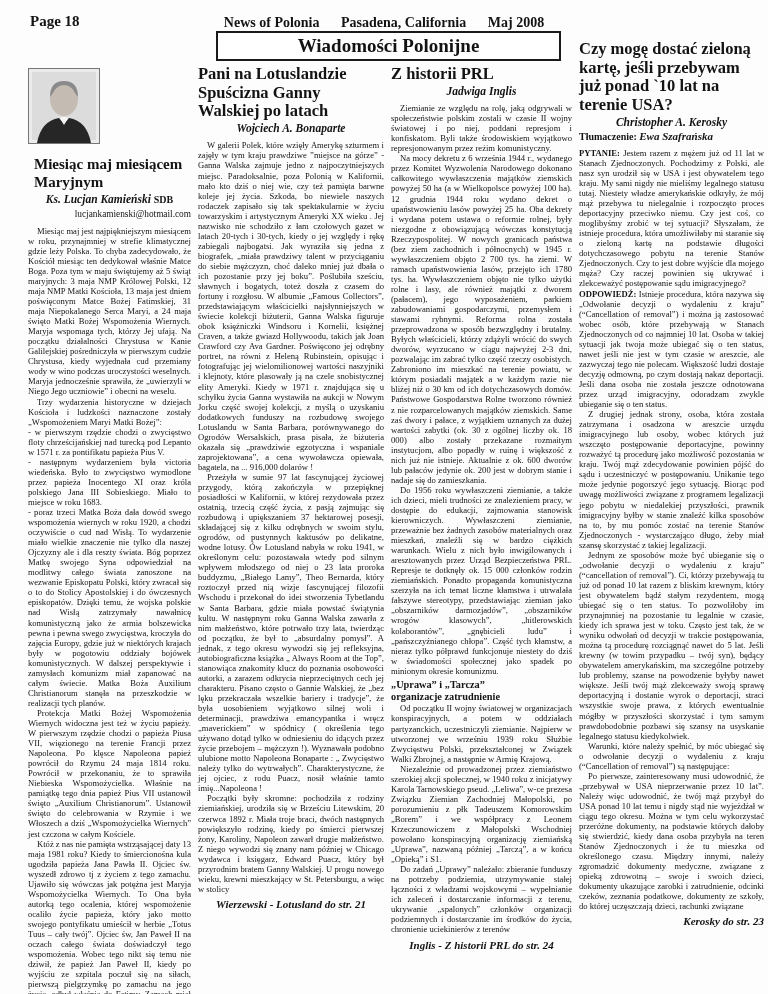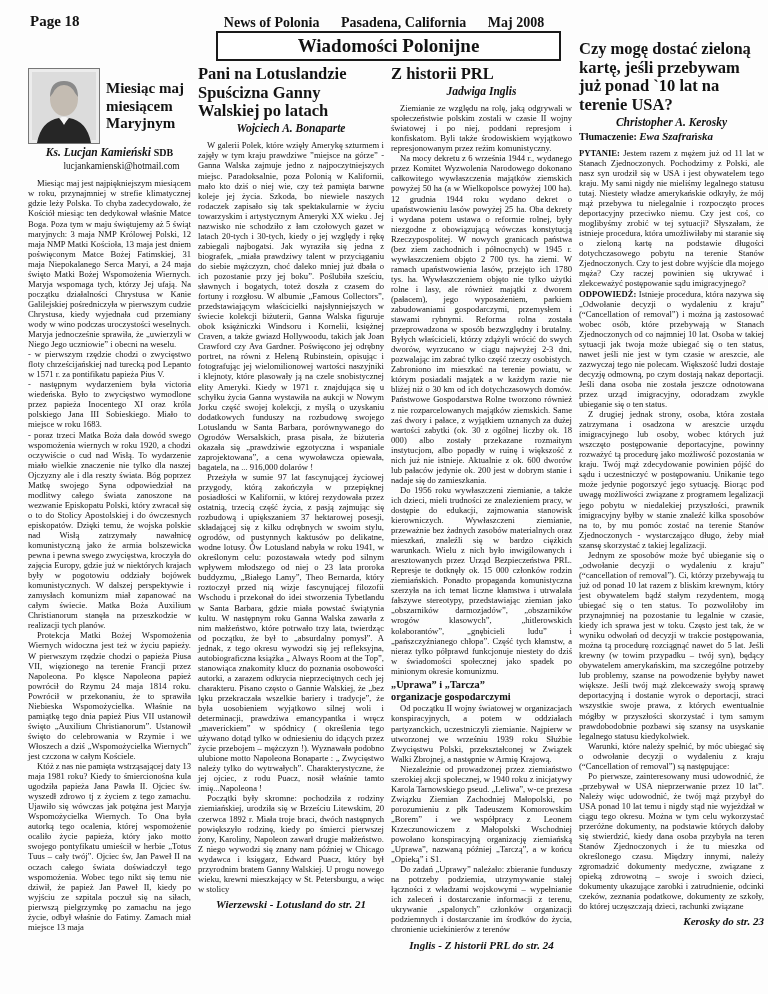--- a/index.html
+++ b/index.html
@@ -25,22 +25,22 @@
   .col3{width:181px;margin-top:25px;}
   .col4{width:185px;margin-top:0;}
   p{margin:0;text-indent:9px;}
   p.flush{text-indent:0;}
   .headline{font-weight:bold;font-size:16.5px;line-height:1.13;text-align:left;margin:0 0 1px 0;}
   .byline{font-weight:bold;font-style:italic;font-size:11.5px;text-align:center;margin:1px 0 5px 0;}
   .byline .suffix{font-style:normal;font-size:10px;font-weight:bold;}
   .translator{font-size:10px;text-align:left;margin:-4px 0 5px 0;}
   .translator .tl{font-weight:bold;}
   .translator i{font-weight:bold;font-size:11px;}
-  .email{font-size:9.3px;text-align:center;margin:-3px 0 6px 0;padding-left:24px;}
-  .k-head{display:flex;margin-bottom:2px;}
+  .email{font-size:9.3px;text-align:right;margin:-3px 0 6px 0;padding-left:24px;}
+  .k-head{display:flex;margin-bottom:2px;flex-direction:column;}
   .k-photo{width:70px;height:74px;border:1px solid #777;background:#e9e9e9;flex:0 0 auto;}
   .k-title{font-weight:bold;font-size:15px;line-height:1.18;padding:12px 0 0 6px;text-align:left;}
   .subhead{font-weight:bold;font-size:10.3px;line-height:1.15;text-align:left;margin:3px 0 1px 0;text-indent:0;}
   .cont{font-weight:bold;font-style:italic;font-size:11px;text-align:center;text-indent:0;margin-top:4px;}
   .cont.right{text-align:right;}
 </style>
 </head>
 <body>
 
 <div class="pagenum">Page 18</div>
@@ -68,20 +68,21 @@
         <path d="M31 49 L35 56 L39 49 L37 48 L33 48 Z" fill="#f5f5f5"></path>
       </svg>
       <div class="k-title">Miesiąc maj miesiącem Maryjnym</div>
     </div>
     <div class="byline">
       <span>Ks. Lucjan Kamieński</span>
       <span class="suffix">SDB</span>
     </div>
     <div class="email">lucjankamienski@hotmail.com</div>
     <p>Miesiąc maj jest najpiękniejszym miesiącem w roku, przynajmniej w strefie klimatycznej gdzie leży Polska. To chyba zadecydowało, że Kościół miesiąc ten dedykował właśnie Matce Boga. Poza tym w maju świętujemy aż 5 świąt maryjnych: 3 maja NMP Królowej Polski, 12 maja NMP Matki Kościoła, 13 maja jest dniem poświęconym Matce Bożej Fatimskiej, 31 maja Niepokalanego Serca Maryi, a 24 maja święto Matki Bożej Wspomożenia Wiernych. Maryja wspomaga tych, którzy Jej ufają. Na początku działalności Chrystusa w Kanie Galilejskiej pośredniczyła w pierwszym cudzie Chrystusa, kiedy wyjednała cud przemiany wody w wino podczas uroczystości weselnych. Maryja jednocześnie sprawiła, że „uwierzyli w Niego Jego uczniowie” i obecni na weselu.</p>
+    <p>Trzy wydarzenia historyczne w dziejach Kościoła i ludzkości naznaczone zostały „Wspomożeniem Maryi Matki Bożej”:</p>
     <p class="flush">- w pierwszym rzędzie chodzi o zwycięstwo floty chrześcijańskiej nad turecką pod Lepanto w 1571 r. za pontifikatu papieża Pius V.</p>
     <p class="flush">- następnym wydarzeniem była victoria wiedeńska. Było to zwycięstwo wymodlone przez papieża Inocentego XI oraz króla polskiego Jana III Sobieskiego. Miało to miejsce w roku 1683.</p>
     <p class="flush">- poraz trzeci Matka Boża dała dowód swego wspomożenia wiernych w roku 1920, a chodzi oczywiście o cud nad Wisłą. To wydarzenie miało wielkie znaczenie nie tylko dla naszej Ojczyzny ale i dla reszty świata. Bóg poprzez Matkę swojego Syna odpowiedział na modlitwy całego świata zanoszone na wezwanie Episkopatu Polski, który zwracał się o to do Stolicy Apostolskiej i do ówczesnych episkopatów. Dzięki temu, że wojska polskie nad Wisłą zatrzymały nawałnicę komunistyczną jako że armia bolszewicka pewna i pewna swego zwycięstwa, kroczyła do zajęcia Europy, gdzie już w niektórych krajach były w pogotowiu oddziały bojówek komunistycznych. W dalszej perspektywie i zamysłach komunizm miał zapanować na całym świecie. Matka Boża Auxilium Christianorum stanęła na przeszkodzie w realizacji tych planów.</p>
     <p>Protekcja Matki Bożej Wspomożenia Wiernych widoczna jest też w życiu papieży. W pierwszym rzędzie chodzi o papieża Piusa VII, więzionego na terenie Francji przez Napoleona. Po klęsce Napoleona papież powrócił do Rzymu 24 maja 1814 roku. Powrócił w przekonaniu, że to sprawiła Niebieska Wspomożycielka. Właśnie na pamiątkę tego dnia papież Pius VII ustanowił święto „Auxilium Christianorum”. Ustanowił święto do celebrowania w Rzymie i we Włoszech a dziś „Wspomożycielka Wiernych” jest czczona w całym Kościele.</p>
     <p>Któż z nas nie pamięta wstrząsającej daty 13 maja 1981 roku? Kiedy to śmiercionośna kula ugodziła papieża Jana Pawła II. Ojciec św. wyszedł zdrowo tj z życiem z tego zamachu. Ujawiło się wówczas jak potężna jest Maryja Wspomożycielka Wiernych. To Ona była autorką tego ocalenia, której wspomożenie ocaliło życie papieża, który jako motto swojego pontyfikatu umieścił w herbie „Totus Tuus – cały twój”. Ojciec św, Jan Paweł II na oczach całego świata doświadczył tego wspomożenia. Wobec tego nikt się temu nie dziwił, że papież Jan Paweł II, kiedy po wyjściu ze szpitala poczuł się na siłach, pierwszą pielgrzymkę po zamachu na jego życie, odbył właśnie do Fatimy. Zamach miał miejsce 13 maja</p>
 
   </section>
 
   <section class="col col2">
     <div class="headline">Pani na Lotuslandzie Spuścizna Ganny Walskiej po latach</div>
@@ -93,21 +94,21 @@
   </section>
 
   <section class="col col3">
     <div class="headline">Z historii PRL</div>
     <div class="byline">Jadwiga Inglis</div>
     <p>Ziemianie ze względu na rolę, jaką odgrywali w społeczeństwie polskim zostali w czasie II wojny światowej i po niej, poddani represjom i konfiskatom. Byli także środowiskiem wyjątkowo represjonowanym przez reżim komunistyczny.</p>
     <p>Na mocy dekretu z 6 września 1944 r., wydanego przez Komitet Wyzwolenia Narodowego dokonano całkowitego wywłaszczenia majątków ziemskich powyżej 50 ha (a w Wielkopolsce powyżej 100 ha). 12 grudnia 1944 roku wydano dekret o upaństwowieniu lasów powyżej 25 ha. Oba dekrety i wydana potem ustawa o reformie rolnej, były niezgodne z obowiązującą wówczas konstytucją Rzeczypospolitej. W nowych granicach państwa (bez ziem zachodnich i północnych) w 1945 r. wywłaszczeniem objęto 2 700 tys. ha ziemi. W ramach upaństwowienia lasów, przejęto ich 1780 tys. ha. Wywłaszczeniem objęto nie tylko użytki rolne i lasy, ale również majątki z dworem (pałacem), jego wyposażeniem, parkiem zabudowaniami gospodarczymi, przemysłem i stawami rybnymi. Reforma rolna została przeprowadzona w sposób bezwzględny i brutalny. Byłych właścicieli, którzy zdążyli wrócić do swych dworów, wyrzucano w ciągu najwyżej 2-3 dni, pozwalając im zabrać tylko część rzeczy osobistych. Zabroniono im mieszkać na terenie powiatu, w którym posiadali majątek a w każdym razie nie bliżej niż o 30 km od ich dotychczasowych domów. Państwowe Gospodarstwa Rolne tworzono również z nie rozparcelowanych majątków ziemskich. Same zaś dwory i pałace, z wyjątkiem uznanych za dużej wartości zabytki (ok. 30 z ogólnej liczby ok. 18 000) albo zostały przekazane rozmaitym instytucjom, albo popadły w ruinę i większość z nich już nie istnieje. Aktualnie z ok. 600 dworów lub pałaców jedynie ok. 200 jest w dobrym stanie i nadaje się do zamieszkania.</p>
     <p>Do 1956 roku wywłaszczeni ziemianie, a także ich dzieci, mieli trudności ze znalezieniem pracy, w dostępie do edukacji, zajmowania stanowisk kierowniczych. Wywłaszczeni ziemianie, przeważnie bez żadnych zasobów materialnych oraz mieszkań, znaleźli się w bardzo ciężkich warunkach. Wielu z nich było inwigilowanych i aresztowanych przez Urząd Bezpieczeństwa PRL. Represje te dotknęły ok. 15 000 członków rodzin ziemiańskich. Ponadto propaganda komunistyczna szerzyła na ich temat liczne kłamstwa i utrwalała fałszywe stereotypy, przedstawiając ziemian jako „obszarników darmozjadów”, „obszarników wrogów klasowych”, „hitlerowskich kolaborantów”, „gnębicieli ludu” i „pańszczyźnianego chłopa”. Część tych kłamstw, a nieraz tylko półprawd funkcjonuje niestety do dziś w świadomości społecznej jako spadek po minionym okresie komunizmu.</p>
     <div class="subhead">
       <div>„Uprawa” i „Tarcza”</div>
-      <div>organizacje gospodarczymi</div>
+      <div>organizacje zatrudnienie</div>
     </div>
     <p>Od początku II wojny światowej w organizacjach konspiracyjnych, a potem w oddziałach partyzanckich, uczestniczyli ziemianie. Najpierw w utworzonej we wrześniu 1939 roku Służbie Zwycięstwu Polski, przekształconej w Związek Walki Zbrojnej, a następnie w Armię Krajową.</p>
     <p>Niezależnie od prowadzonej przez ziemiaństwo szerokiej akcji społecznej, w 1940 roku z inicjatywy Karola Tarnowskiego pseud. „Leliwa”, w-ce prezesa Związku Ziemian Zachodniej Małopolski, po porozumieniu z płk Tadeuszem Komorowskim „Borem” i we współpracy z Leonem Krzeczunowiczem z Małopolski Wschodniej powołano konspiracyjną organizację ziemiańską „Uprawa”, nazwaną później „Tarczą”, a w końcu „Opieką” i S1.</p>
     <p>Do zadań „Uprawy” należało: zbieranie funduszy na potrzeby podziemia, utrzymywanie stałej łączności z władzami wojskowymi – wypełnianie ich zaleceń i dostarczanie informacji z terenu, ukrywanie „spalonych” członków organizacji podziemnych i dostarczanie im środków do życia, chronienie uciekinierów z terenów</p>
     <div class="cont">Inglis - Z historii PRL do str. 24</div>
   </section>
 
   <section class="col col4">
     <div class="headline">Czy mogę dostać zieloną kartę, jeśli przebywam już ponad `10 lat na terenie USA?</div>
     <div class="byline">Christopher A. Kerosky</div>

